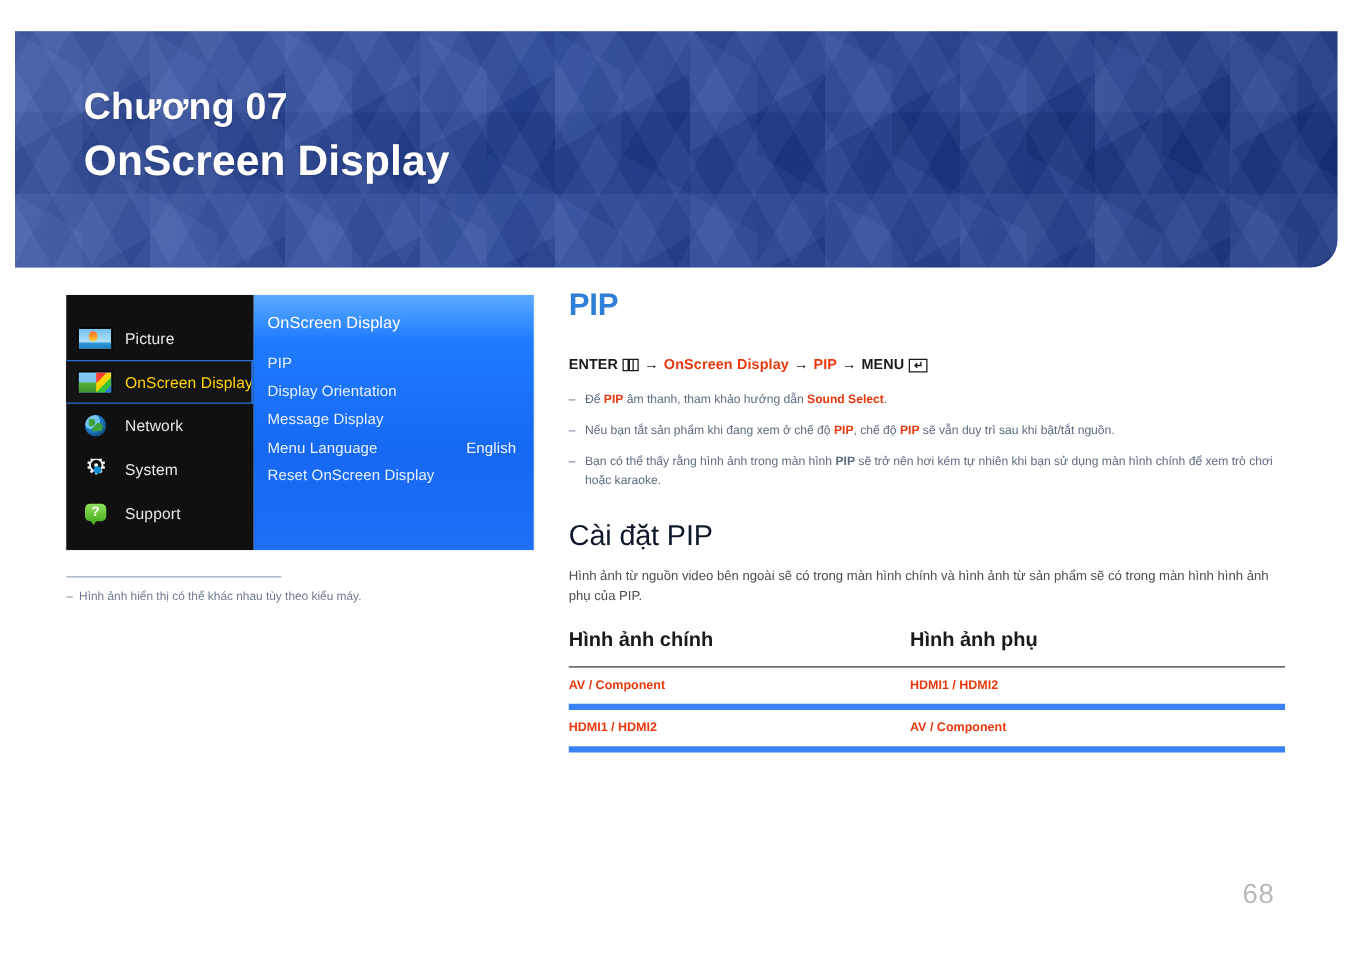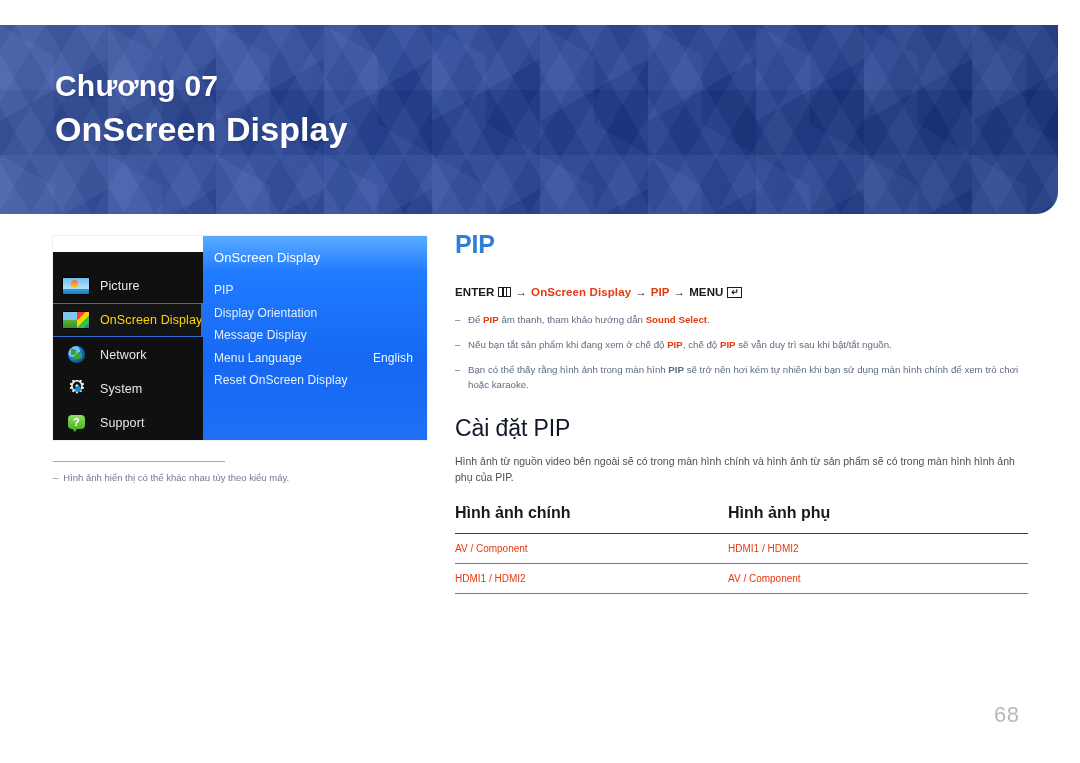--- a/index.html
+++ b/index.html
@@ -8,21 +8,21 @@
     width:1080px; height:763px;
     background:#ffffff;
     font-family:"Liberation Sans", sans-serif;
     position:relative;
     overflow:hidden;
     -webkit-font-smoothing:antialiased;
   }
 
   
   #chapter-banner{
-    position:absolute; left:0; top:25px; width:1058px; height:189px;
+    position:absolute; left:12px; top:25px; width:1058px; height:189px;
     background:#1e3d97;
     border-bottom-right-radius:22px;
     overflow:hidden;
   }
   #chapter-banner .pattern{
     position:absolute; inset:0;
     background-image:
       linear-gradient(150deg, rgba(255,255,255,.045) 0 50%, rgba(0,0,0,.05) 50% 100%),
       linear-gradient(30deg,  rgba(255,255,255,.04) 0 50%, rgba(0,0,0,.045) 50% 100%),
       linear-gradient(90deg,  rgba(255,255,255,.035) 0 50%, rgba(0,0,0,.035) 50% 100%);
@@ -51,21 +51,21 @@
   }
 
   
   #osd{
     position:absolute; left:53px; top:236px; width:374px; height:204px;
     display:flex; font-family:"Liberation Sans", sans-serif;
     box-shadow:0 0 0 1px rgba(0,0,0,.05);
   }
   #osd-left{
     width:150px; background:#101010; position:relative;
-    display:flex; flex-direction:column; padding-top:17px;margin-top:16px;
+    display:flex; flex-direction:column; padding-top:17px;
   }
   .osd-cat{
     display:flex; align-items:center; height:35px; padding-left:9px;
     color:#e8e8e8; font-size:12.5px; position:relative;
   }
   .osd-cat .lbl{ margin-left:10px; letter-spacing:.1px; }
   .osd-cat.selected{
     background:#141414;
     border-top:1px solid #2a6fd6; border-bottom:1px solid #2a6fd6;
   }
@@ -199,22 +199,22 @@
   }
 
   table.pip-table{
     margin-top:18px; width:573px; border-collapse:collapse; table-layout:fixed;
   }
   table.pip-table th{
     text-align:left; font-size:16px; font-weight:bold; color:#1a1a1a;
     padding:0 0 11px 0; border-bottom:1.6px solid #3a3a3a;
   }
   table.pip-table td{
-    font-size:10px; font-weight:normal; color:#e8380d;
-    padding:9px 0 9px 0; border-bottom:1px solid #3b82f6;
+    font-size:10px; font-weight:bold; color:#e8380d;
+    padding:9px 0 9px 0; border-bottom:5px solid #3b82f6;
   }
   table.pip-table td.sub{ padding-left:0; }
   .col-a{ width:273px; }
   .col-b{ width:300px; }
 
   .tail-note{
     margin-top:9px; font-size:9.7px; color:#5d6b81; line-height:1.5; position:relative; padding-left:14px;
   }
   .tail-note::before{ content:"\2015"; position:absolute; left:0; top:-1px; color:#8d97a8; }
   .tail-note b{ color:#e8380d; font-weight:bold; }

